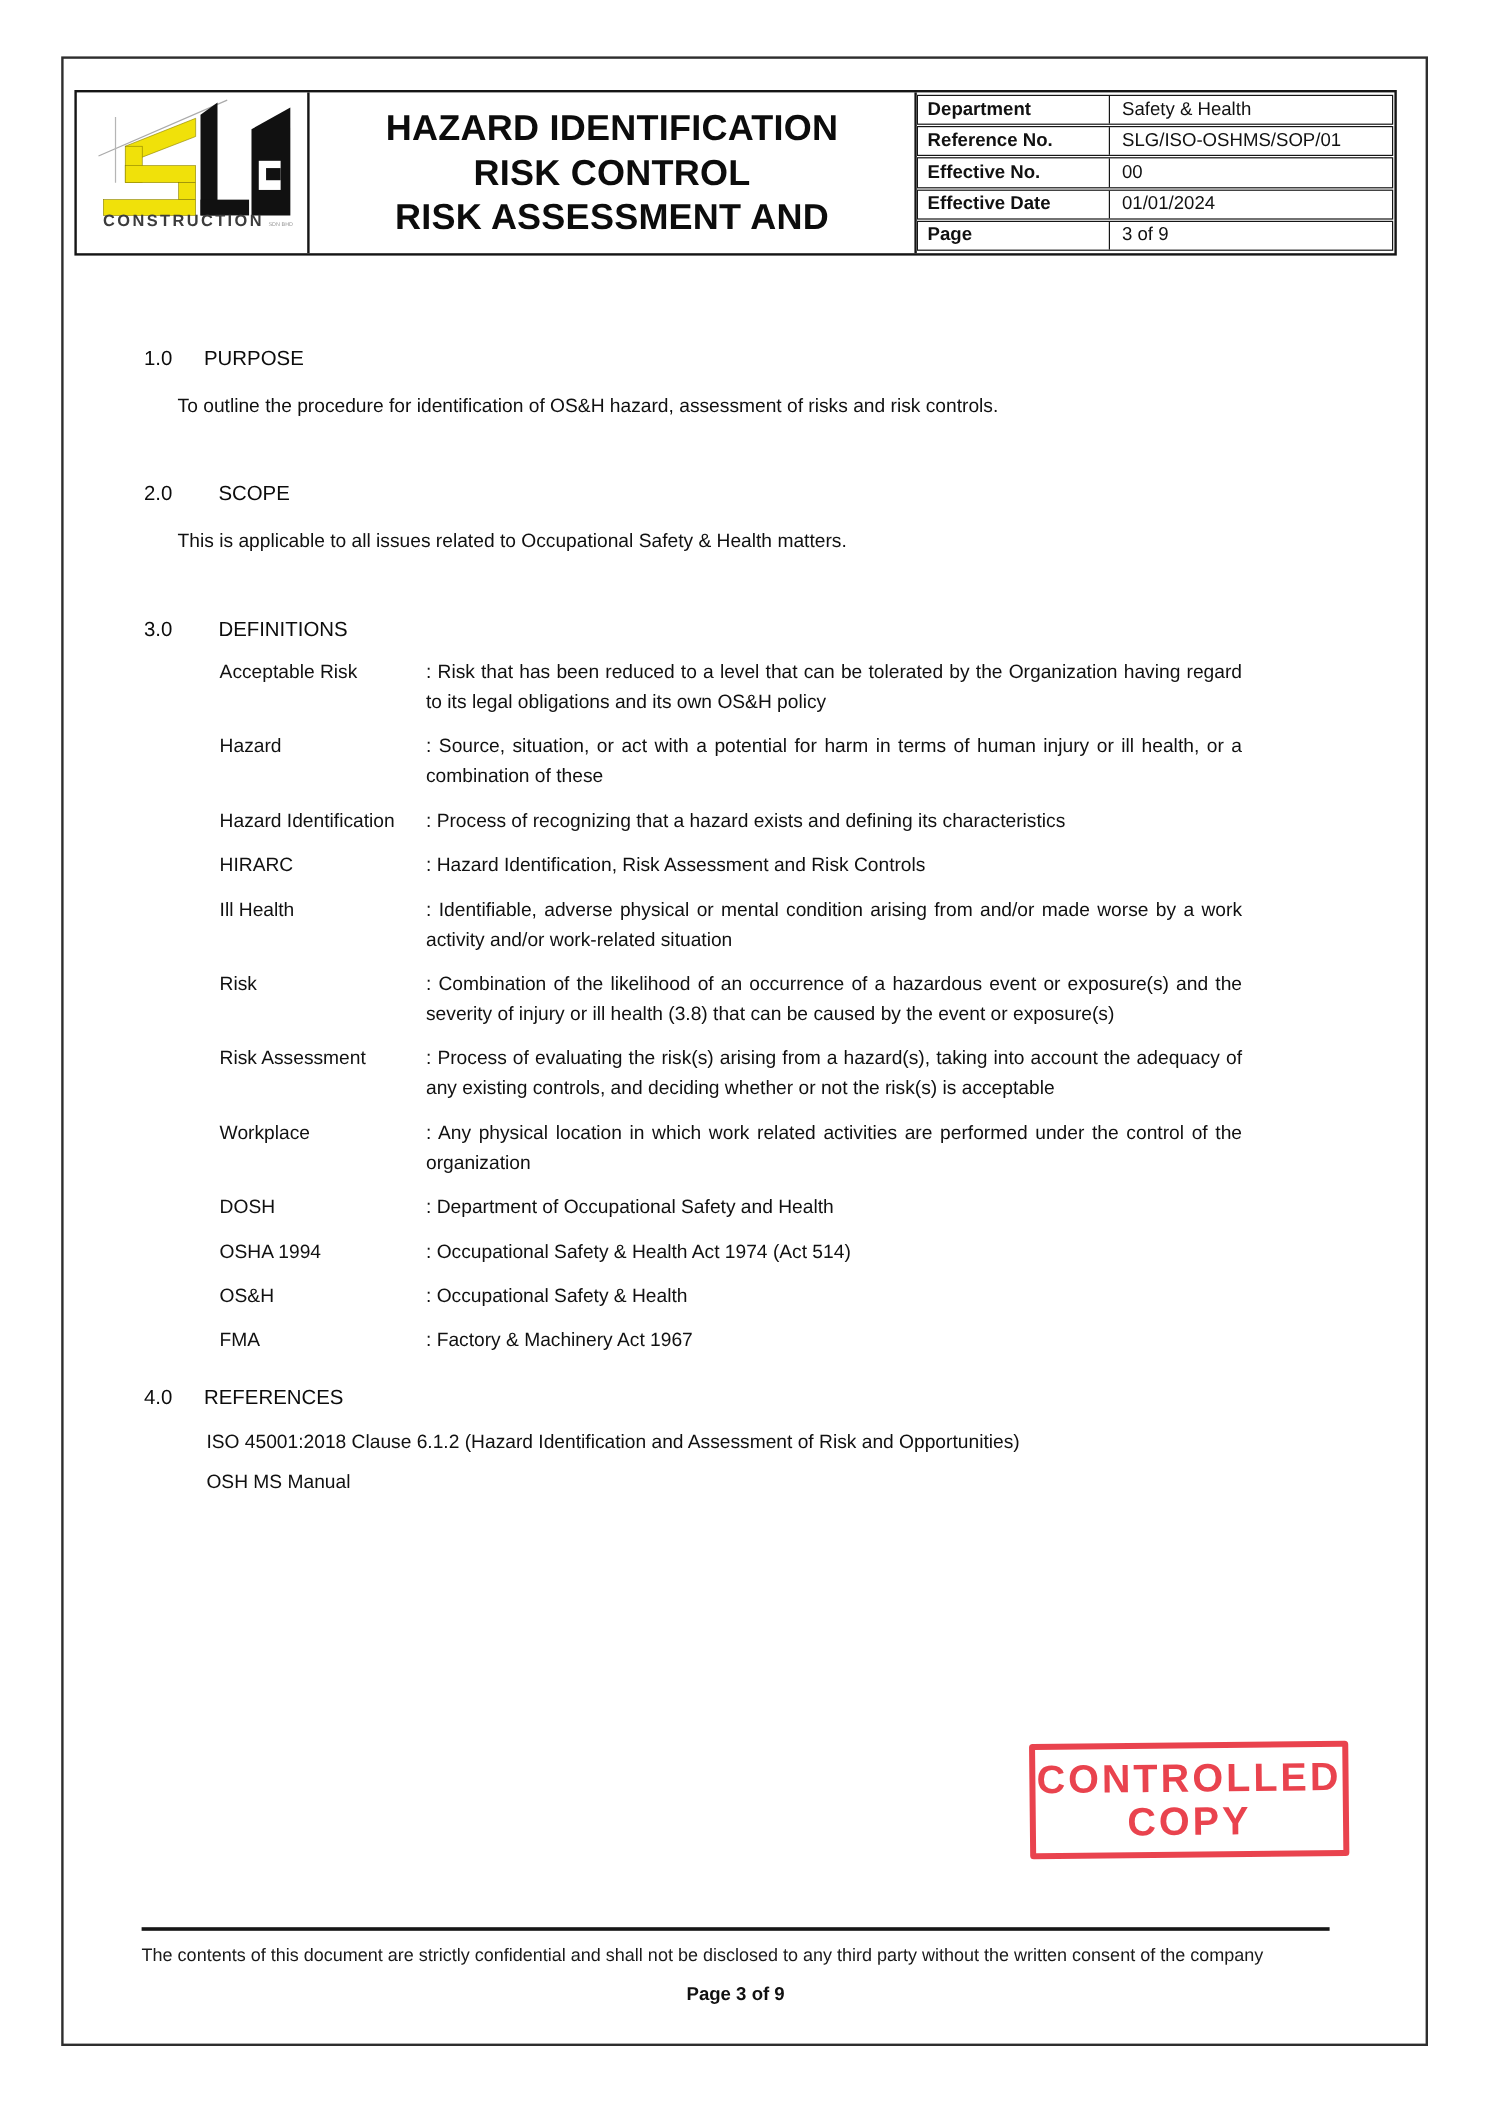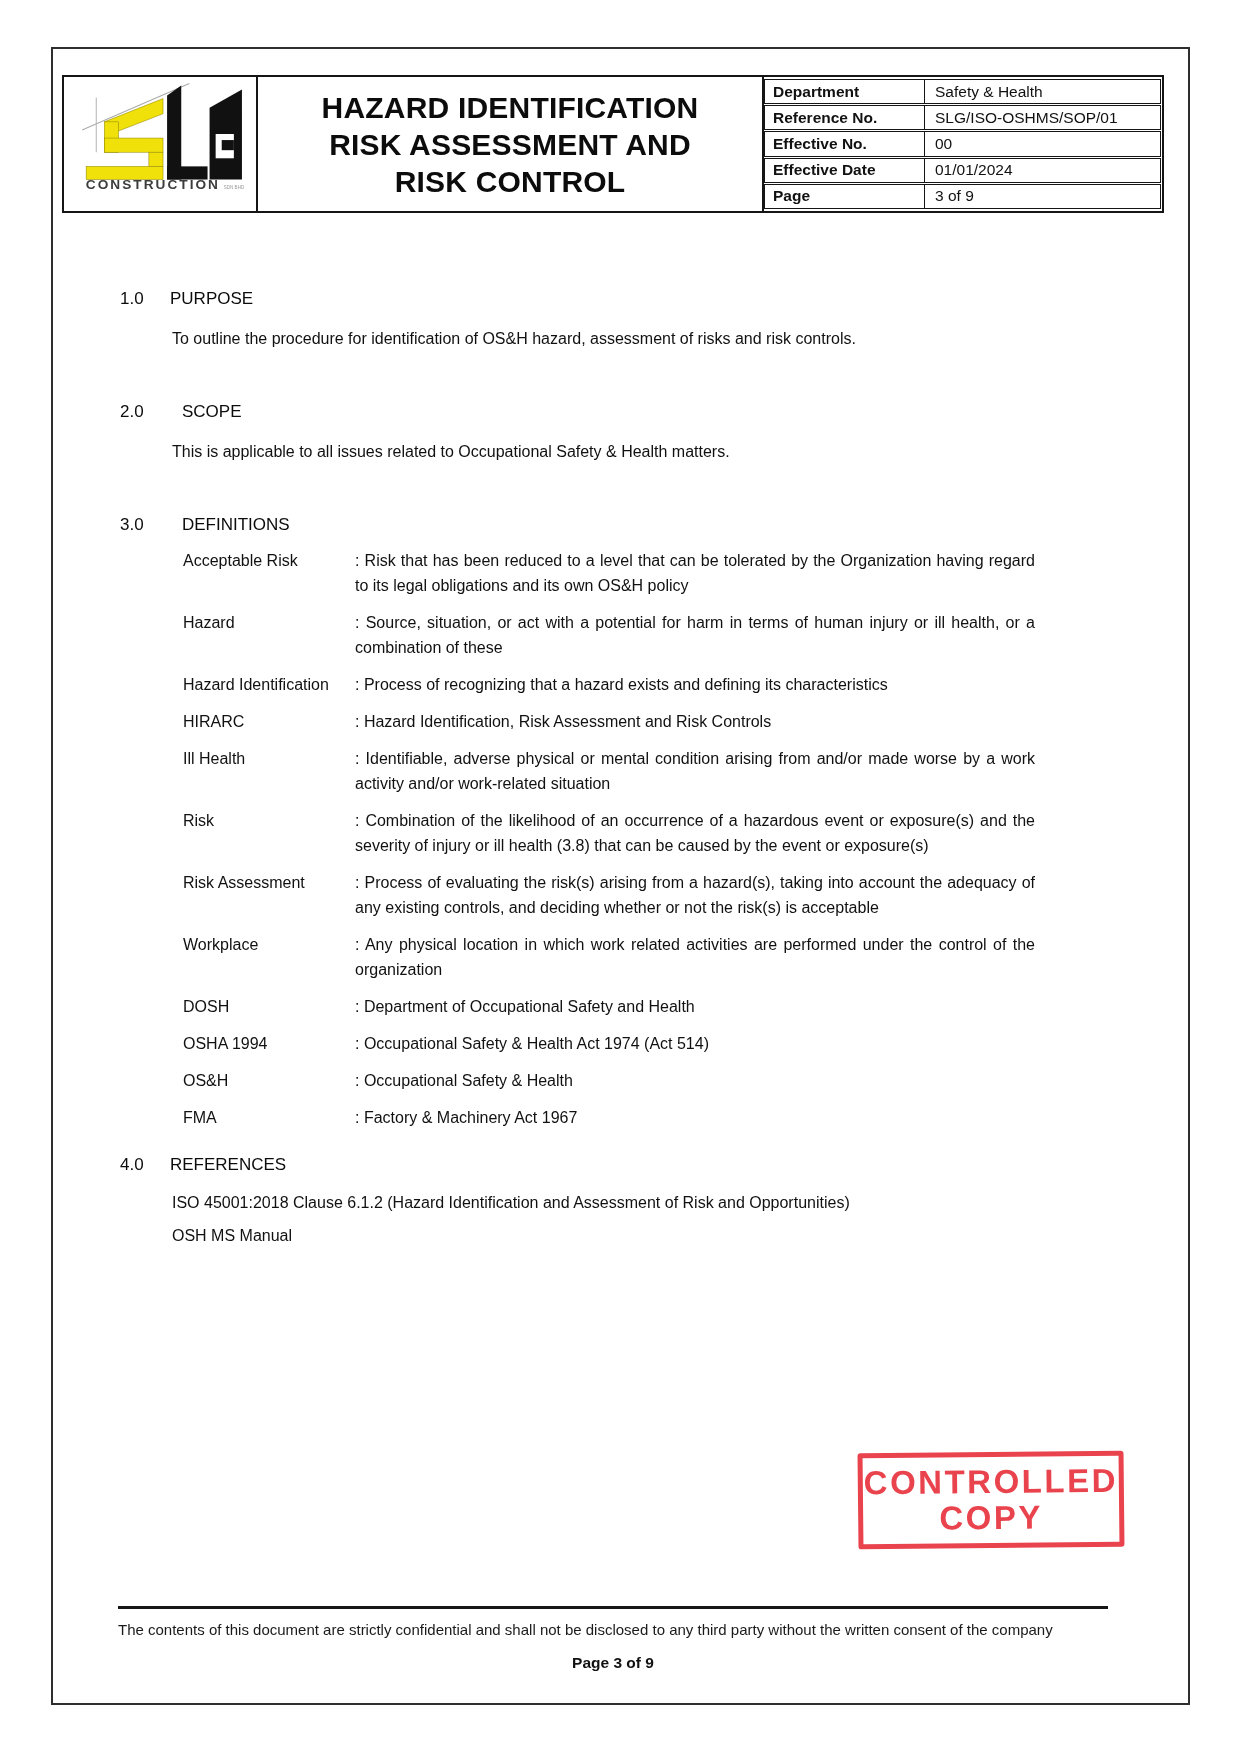--- a/index.html
+++ b/index.html
@@ -21,21 +21,21 @@
   .hdr-title{font-size:30px;font-weight:bold;line-height:37px;letter-spacing:.2px;color:#0c0c0c;}
   .hdr-info-cell{width:398px;display:flex;flex-direction:column;gap:1px;padding:2px 1px 2px 0;box-sizing:border-box;}
   .info-row{flex:1;display:flex;border:1.5px solid #151515;box-sizing:border-box;align-items:center;background:#fff;}
   .info-label{width:160px;border-right:1.5px solid #151515;align-self:stretch;display:flex;align-items:center;padding-left:8px;font-weight:bold;font-size:15.5px;box-sizing:border-box;}
   .info-value{flex:1;padding-left:10px;font-size:15.5px;}
   .logo-caption{font-weight:bold;fill:#3c3c3c;letter-spacing:2px;}
   
   .content{position:absolute;left:120px;top:278px;width:915px;font-size:16px;}
   .sec-head{display:flex;font-weight:normal;font-size:17px;line-height:22px;color:#0c0c0c;}
   .sec-num{width:50px;flex:none;}
-  .p-body{margin:16px 0 0 52px;line-height:25px;}
+  .p-body{margin:16px 0 0 28px;line-height:25px;}
   .m-top-50{margin-top:50px;gap:12px;}
   .m-top-24{margin-top:24px;}
   .h-purpose{margin-top:10px;}
   .def-list{margin:12px 0 0 63px;}
   .def-row{display:flex;margin-bottom:12px;line-height:25px;}
   .def-term{width:172px;flex:none;}
   .def-text{flex:1;text-align:justify;}
   .ref-p1{margin:14px 0 0 52px;line-height:25px;}
   .ref-p2{margin:8px 0 0 52px;line-height:25px;}
   
@@ -81,22 +81,22 @@
         <rect x="140" y="56" width="18" height="24" fill="#ffffff"></rect>
         <rect x="146" y="62" width="12" height="10" fill="#111111"></rect>
       </g>
       <text x="78" y="110" text-anchor="middle" font-size="13.5" class="logo-caption">CONSTRUCTION</text>
       <text x="148" y="110" font-size="4.5" fill="#999999">SDN BHD</text>
     </svg>
   </div>
   <div class="hdr-title-cell">
     <div class="hdr-title">
       <div>HAZARD IDENTIFICATION</div>
+      <div>RISK CONTROL</div>
       <div>RISK ASSESSMENT AND</div>
-      <div>RISK CONTROL</div>
     </div>
   </div>
   <div class="hdr-info-cell">
     <div class="info-row">
       <div class="info-label">Department</div>
       <div class="info-value">Safety &amp; Health</div>
     </div>
     <div class="info-row">
       <div class="info-label">Reference No.</div>
       <div class="info-value">SLG/ISO-OSHMS/SOP/01</div>

